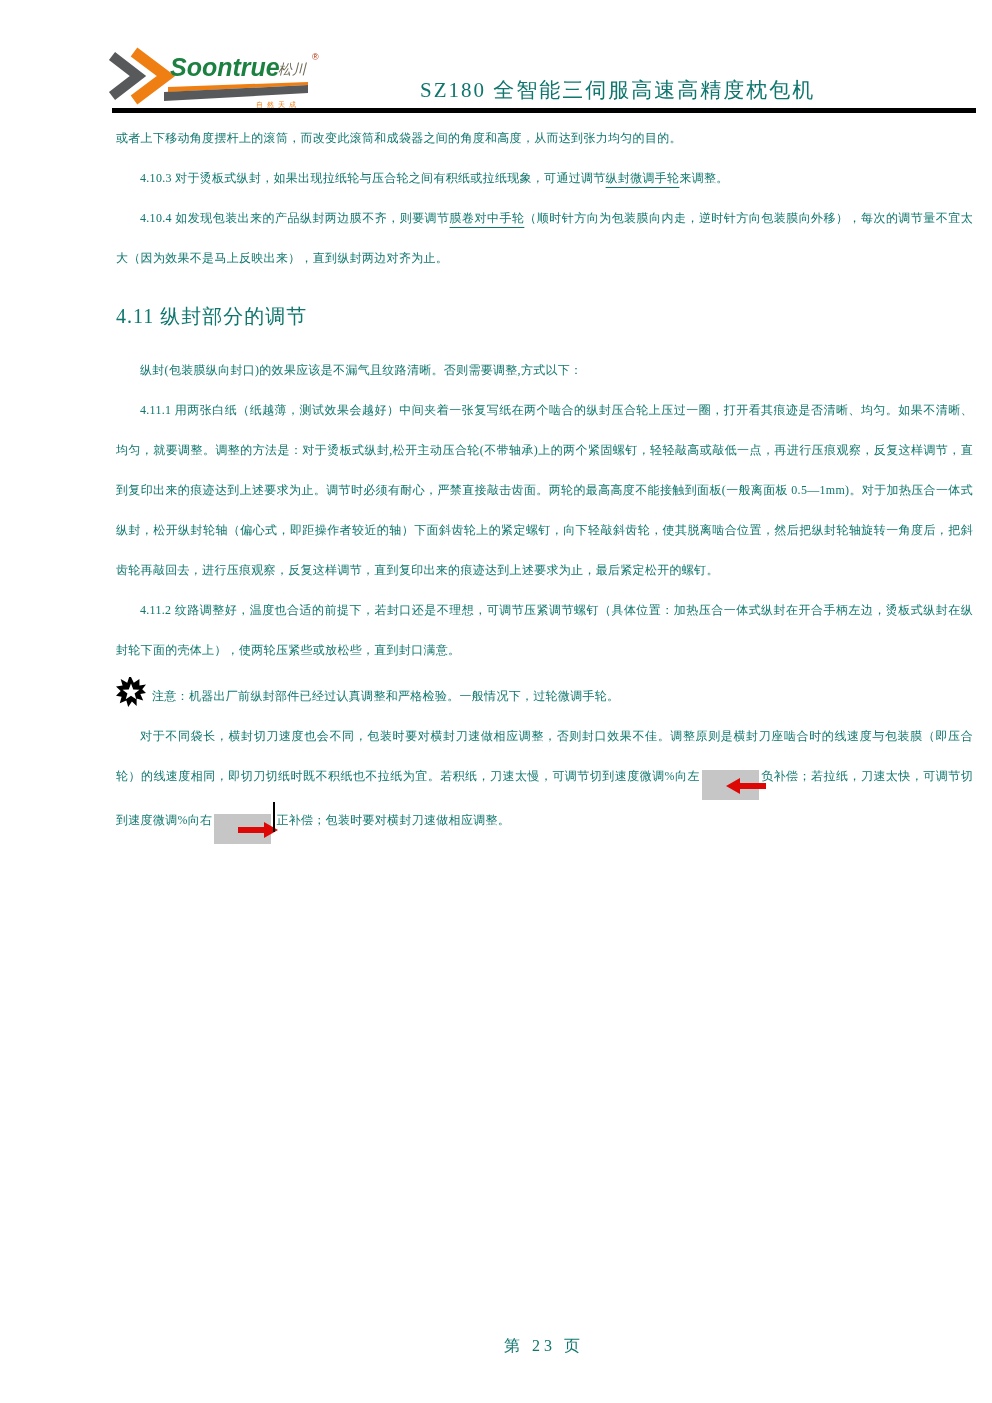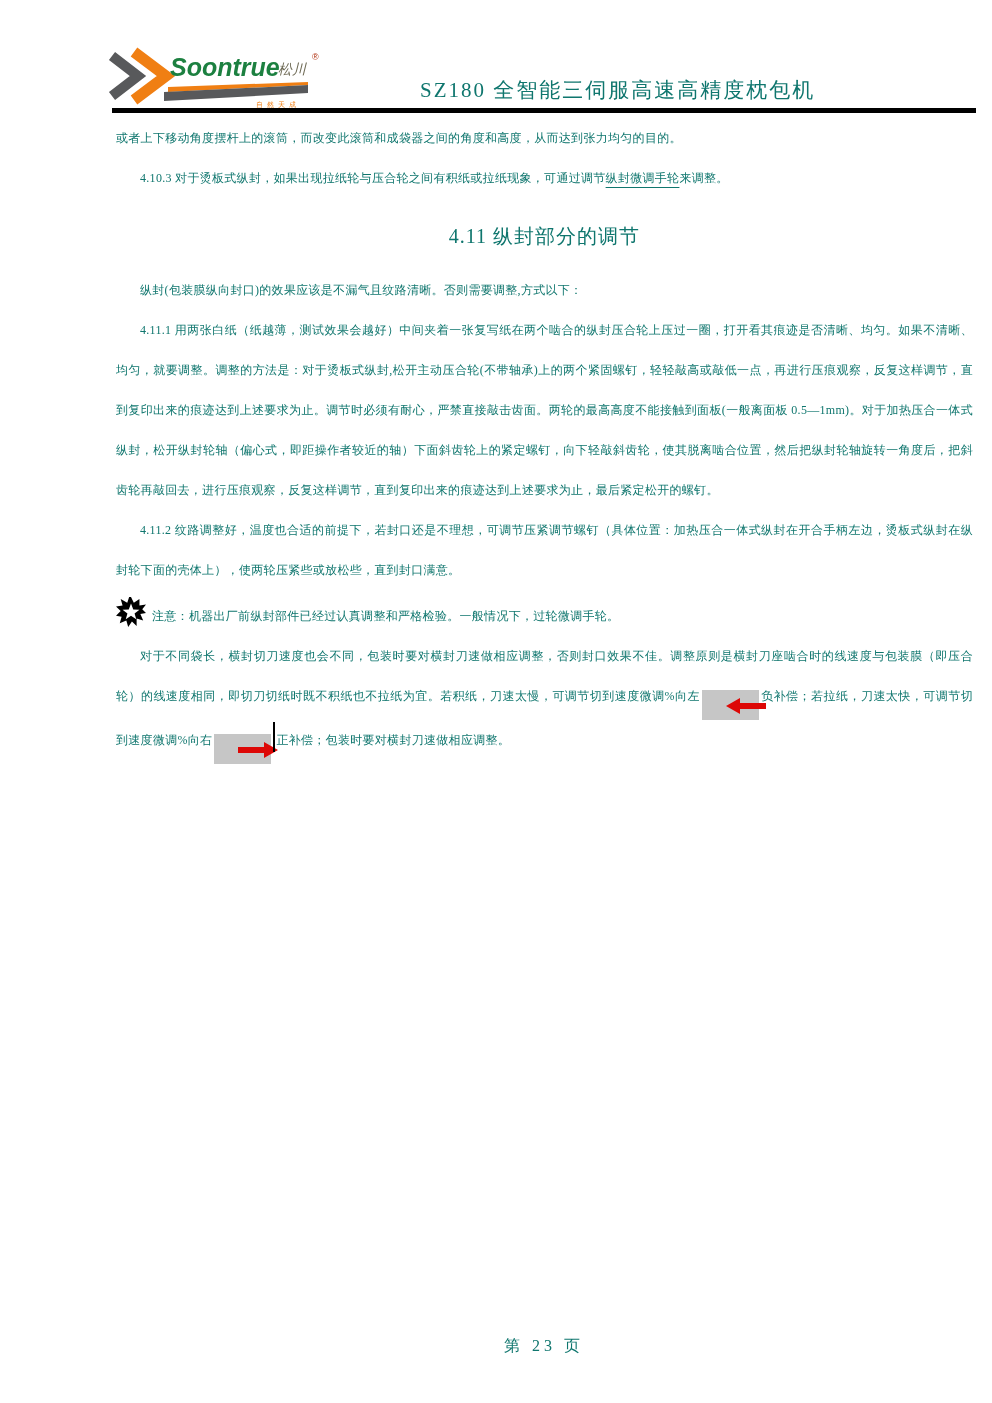--- a/index.html
+++ b/index.html
@@ -33,21 +33,20 @@
     text-align:justify;
     text-indent:2em;
     letter-spacing:0.3px;
   }
   .content p.noindent { text-indent:0; }
   .sec-h {
     font-size:20px; font-weight:normal;
     margin:18px 0 14px 0;
     line-height:40px;
     letter-spacing:1px;
-    text-align:center;
   }
   .u { text-decoration:underline; text-underline-offset:5px; }
 
   .note-line { margin-top:6px !important; text-indent:0 !important; }
   .burst { display:inline-block; width:30px; height:32px; vertical-align:-8px; margin-right:6px; }
 
   .arrowbox {
     display:inline-block;
     width:57px; height:30px;
     background:#c6c6c6;
@@ -89,20 +88,23 @@
 
     <p class="noindent">
       <span>或者上下移动角度摆杆上的滚筒，而改变此滚筒和成袋器之间的角度和高度，从而达到张力均匀的目的。</span>
     </p>
 
 
     <p>
       <span>4.10.3 对于烫板式纵封，如果出现拉纸轮与压合轮之间有积纸或拉纸现象，可通过调节</span><span class="u">纵封微调手轮</span><span>来调整。</span>
     </p>
 
+    <p>
+      <span>4.10.4 如发现包装出来的产品纵封两边膜不齐，则要调节</span><span class="u">膜卷对中手轮</span><span>（顺时针方向为包装膜向内走，逆时针方向包装膜向外移），每次的调节量不宜太大（因为效果不是马上反映出来），直到纵封两边对齐为止。</span>
+    </p>
 
     <h2 class="sec-h">4.11 纵封部分的调节</h2>
 
     <p>
       <span>纵封(包装膜纵向封口)的效果应该是不漏气且纹路清晰。否则需要调整,方式以下：</span>
     </p>
 
     <p>
       <span>4.11.1  用两张白纸（纸越薄，测试效果会越好）中间夹着一张复写纸在两个啮合的纵封压合轮上压过一圈，打开看其痕迹是否清晰、均匀。如果不清晰、均匀，就要调整。调整的方法是：对于烫板式纵封,松开主动压合轮(不带轴承)上的两个紧固螺钉，轻轻敲高或敲低一点，再进行压痕观察，反复这样调节，直到复印出来的痕迹达到上述要求为止。调节时必须有耐心，严禁直接敲击齿面。两轮的最高高度不能接触到面板(一般离面板 0.5—1mm)。对于加热压合一体式纵封，松开纵封轮轴（偏心式，即距操作者较近的轴）下面斜齿轮上的紧定螺钉，向下轻敲斜齿轮，使其脱离啮合位置，然后把纵封轮轴旋转一角度后，把斜齿轮再敲回去，进行压痕观察，反复这样调节，直到复印出来的痕迹达到上述要求为止，最后紧定松开的螺钉。</span>
     </p>

